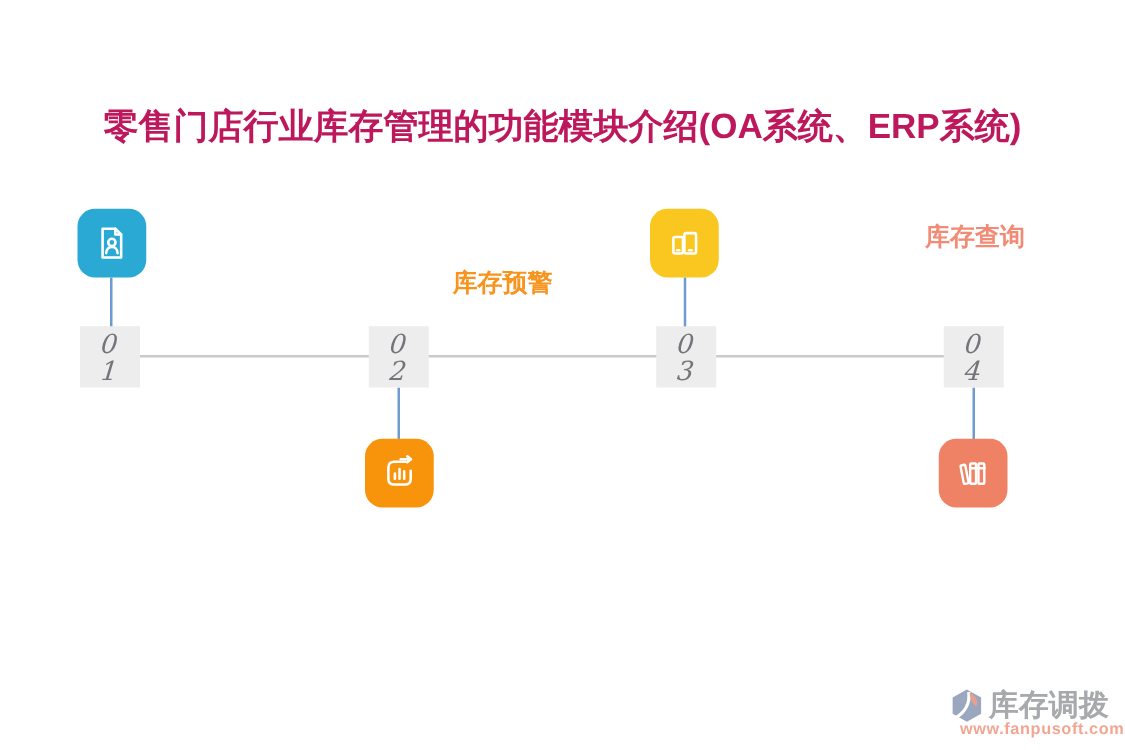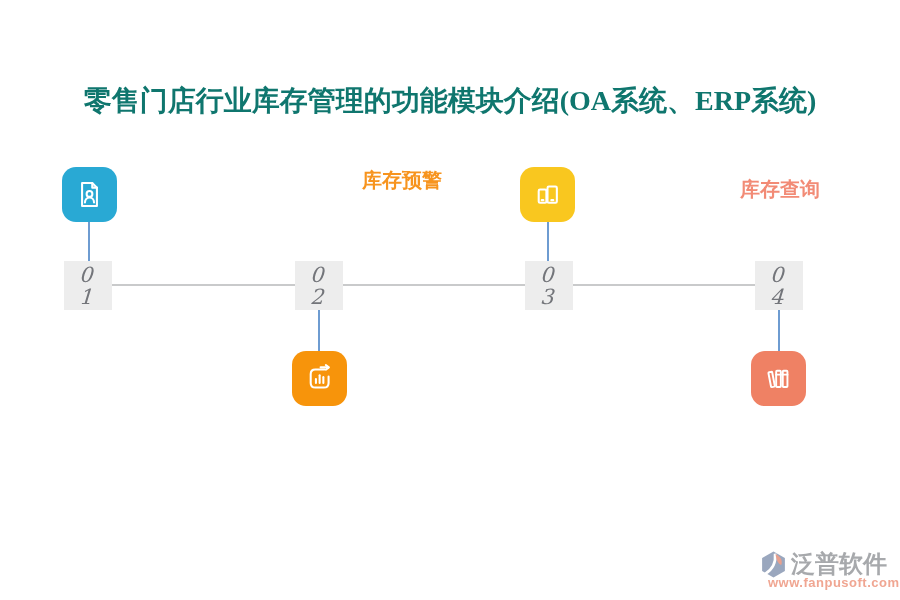--- a/index.html
+++ b/index.html
@@ -33,21 +33,21 @@
   .lab4{left:740px;top:176px}
   .wm-icon{position:absolute;left:759px;top:550px;}
   .wm-brand{position:absolute;left:791px;top:548px;font-size:24px;font-weight:700;white-space:nowrap;}
   .wm-url{position:absolute;left:768px;top:575px;font-size:13px;font-weight:700;letter-spacing:.5px;white-space:nowrap;}
 </style>
 </head>
 <body>
 
 <div class="canvas">
 
-  <div class="title" style="color: #0f766e; font-family: Liberation Serif, serif;">零售门店行业库存管理的功能模块介绍(OA系统、ERP系统)</div>
+  <div class="title" style="color: #be185d;">零售门店行业库存管理的功能模块介绍(OA系统、ERP系统)</div>
 
   <div class="hline" style="background-color: rgb(201, 202, 203);"></div>
 
   <div class="connector conn1" style="background-color: rgb(110, 156, 209);"></div>
   <div class="connector conn2" style="background-color: rgb(110, 156, 209);"></div>
   <div class="connector conn3" style="background-color: rgb(110, 156, 209);"></div>
   <div class="connector conn4" style="background-color: rgb(110, 156, 209);"></div>
 
   <div class="numbox nb1" style="background-color: rgb(237, 237, 237); color: rgb(115, 117, 122);">
     <span>0</span>
@@ -98,26 +98,26 @@
   <div class="icon icon4" style="background-color: rgb(239, 129, 100);">
     <svg width="33" height="33" viewBox="0 0 24 24" fill="none" stroke="#ffffff" stroke-width="1.4" stroke-linecap="round" stroke-linejoin="round">
       <rect x="5.6" y="7.2" width="2.8" height="11" rx="0.6" transform="rotate(-11 7 12.7)"></rect>
       <rect x="10.3" y="6.4" width="3.4" height="11.8" rx="0.6"></rect>
       <path d="M10.3 9.2 H13.7"></path>
       <rect x="15.1" y="6.4" width="3.4" height="11.8" rx="0.6"></rect>
       <path d="M15.1 9.2 H18.5"></path>
     </svg>
   </div>
 
-  <div class="nlabel lab2" style="color: rgb(247, 148, 30);">库存预警</div>
+  <div class="nlabel lab2" style="color: rgb(247, 148, 30); margin-top: 46px;">库存预警</div>
   <div class="nlabel lab4" style="color: rgb(242, 139, 118);">库存查询</div>
 
   <div class="wm-icon">
     <svg width="29" height="29" viewBox="0 0 28 28">
       <polygon points="14,1.5 25,7.8 25,20.2 14,26.5 3,20.2 3,7.8" fill="#9AA7BE"></polygon>
       <path d="M6 23 C12.5 19 16.5 12 15.5 3.5" stroke="#ffffff" stroke-width="2.6" fill="none"></path>
       <path d="M16 3.8 C21 6.5 23 10 21.5 14.5 C18.5 13.5 16.5 9 16 3.8 Z" fill="#E8A08E"></path>
     </svg>
   </div>
-  <div class="wm-brand" style="color: rgb(167, 169, 172);">泛普软件</div>
+  <div class="wm-brand" style="color: rgb(167, 169, 172);">库存调拨</div>
   <div class="wm-url" style="color: rgb(240, 166, 146);">www.fanpusoft.com</div>
 
 </div>
 
 </body></html>

